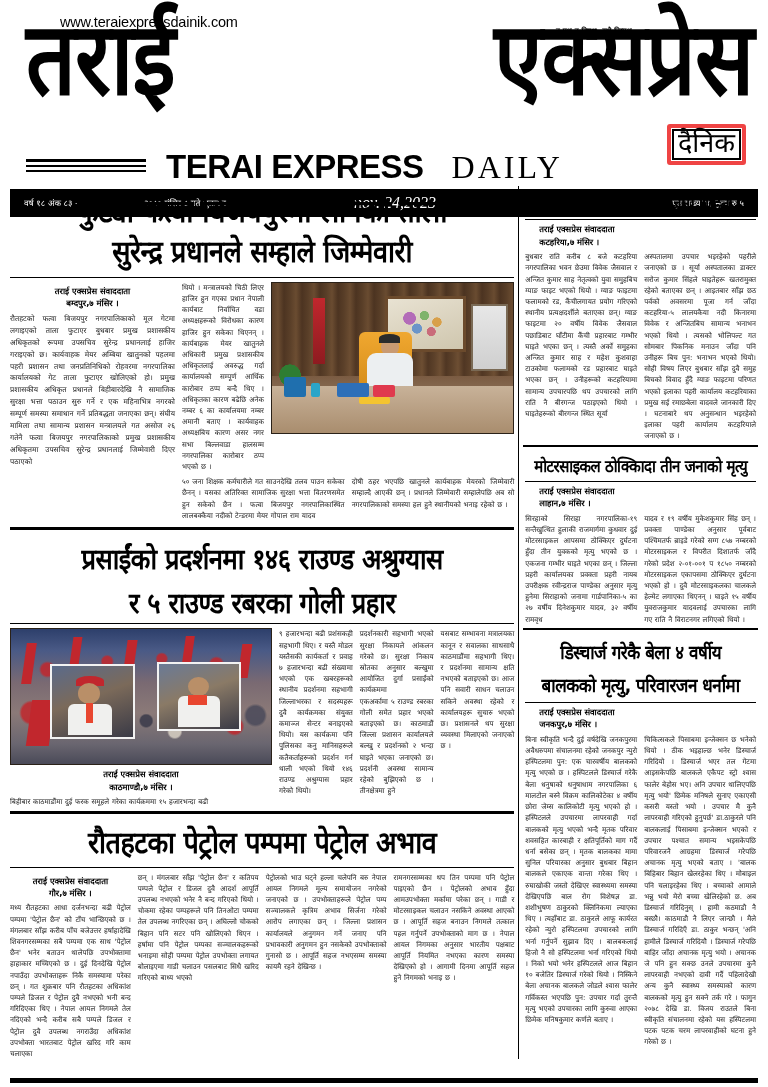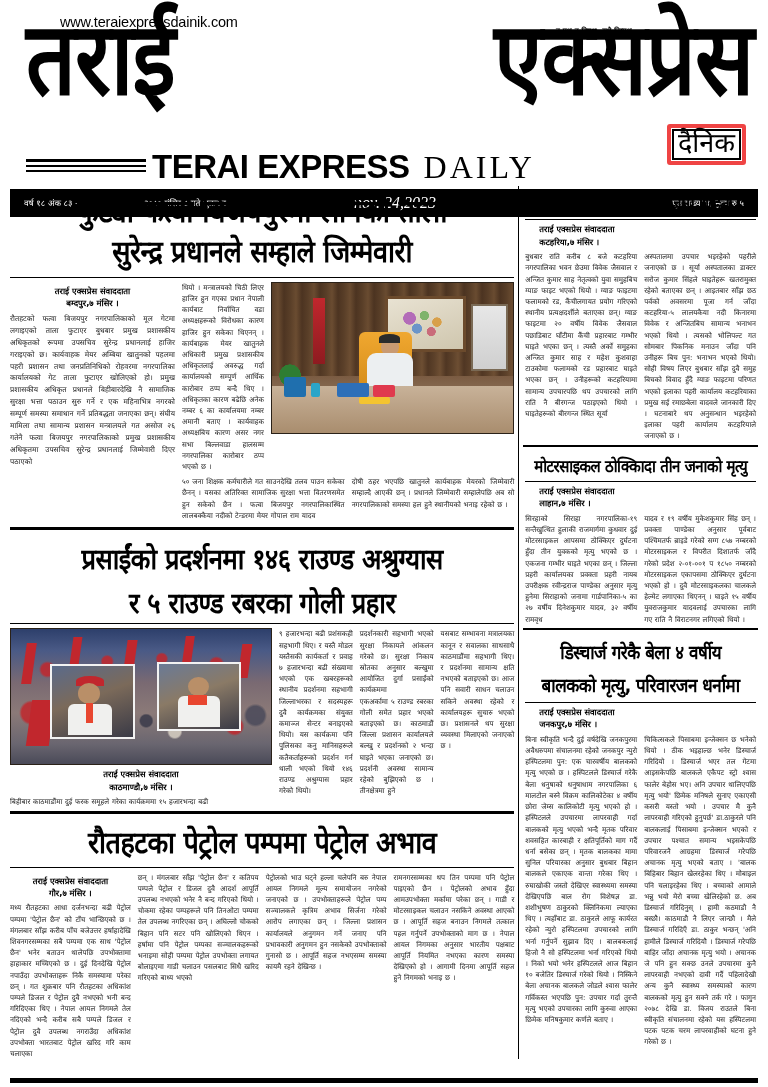--- a/index.html
+++ b/index.html
@@ -35,21 +35,21 @@
     letter-spacing:-1px;
     color:#000;
     white-space:nowrap;
     transform:scaleY(1.18) scaleX(1.02);
     transform-origin:left bottom;
   }
   .sub-row{
     display:flex;align-items:flex-end;justify-content:space-between;
     padding:0 10px 0 14px;margin-top:16px;position:relative;
   }
-  .sub-left{display:flex;align-items:flex-end;gap:6px;}
+  .sub-left{display:flex;align-items:flex-end;gap:20px;}
   .triple-rule{display:flex;flex-direction:column;gap:3px;width:120px;margin-bottom:11px;}
   .triple-rule i{display:block;height:3px;background:#000;}
   .triple-rule i:nth-child(2){height:2px;}
   .triple-rule i:nth-child(3){height:2px;}
   .eng-name{
     font-family:"Liberation Sans",sans-serif;
     font-weight:bold;font-size:33px;letter-spacing:-0.5px;color:#000;
     line-height:1;
   }
   .eng-daily{

